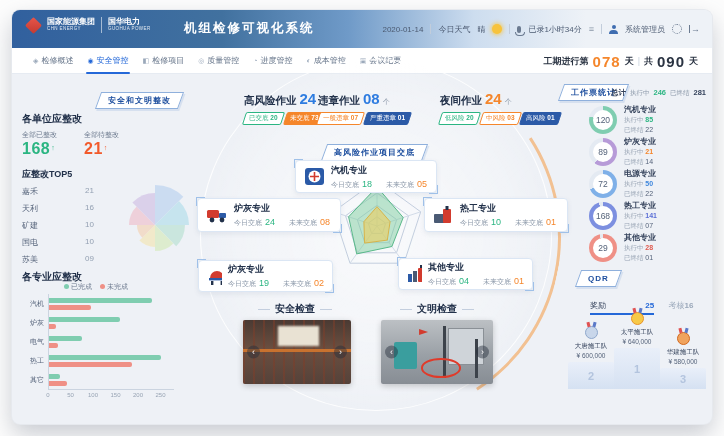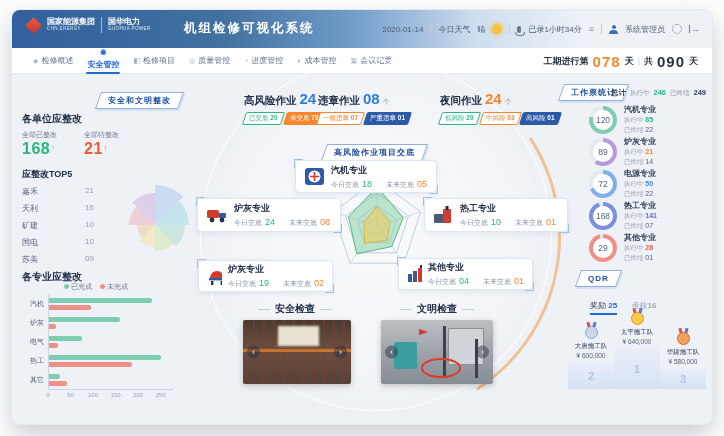--- a/index.html
+++ b/index.html
@@ -28,21 +28,21 @@
   .person::before{content:"";position:absolute;left:2.5px;top:0;width:4px;height:4px;border-radius:50%;background:#3f6db0;}
   .person::after{content:"";position:absolute;left:0;bottom:0;width:9px;height:4px;border-radius:5px 5px 0 0;background:#3f6db0;}
   .gear{width:8px;height:8px;border:1.5px dotted #6a7a90;border-radius:50%;}
   .logout{font-size:9px;color:#6a7a90;border-left:1.5px solid #6a7a90;padding-left:1px;line-height:8px;}
   
   .nav{position:absolute;left:0;top:38px;width:700px;height:26px;background:#fff;border-bottom:1px solid #e6ebf2;
     display:flex;align-items:center;padding-left:14px;box-sizing:border-box;}
   .tab{display:flex;align-items:center;gap:3px;height:26px;padding:0 7px;font-size:8px;color:#66758a;
     position:relative;cursor:pointer;white-space:nowrap;}
   .tab .ti{font-size:7px;color:#9aa8ba;}
-  .tab.active{color:#2468d8;font-weight:bold;flex-direction:column;}
+  .tab.active{color:#2468d8;font-weight:normal;}
   .tab.active .ti{color:#2468d8;}
   .tab.active::after{content:"";position:absolute;left:6px;right:6px;bottom:0;height:2px;background:#2468d8;border-radius:1px;}
   .dur{position:absolute;right:14px;top:0;height:26px;display:flex;align-items:center;gap:4px;font-size:9px;
     font-weight:bold;color:#2a3342;}
   .dur .big{font-size:15px;letter-spacing:1px;}
   .dur .orangeN{color:#f5862b;}
   .dur .pipe{color:#c9d2de;font-weight:normal;}
   
   .content{position:absolute;left:0;top:64px;width:700px;height:350px;}
   .bigcircle{position:absolute;left:188px;top:-15px;width:350px;height:350px;border-radius:50%;
@@ -107,21 +107,21 @@
   .gauge::before{content:"";position:absolute;inset:4px;background:#fff;border-radius:50%;}
   .gv{position:absolute;inset:0;display:flex;align-items:center;justify-content:center;font-size:8.5px;color:#55637a;z-index:1;}
   .gname{font-size:8px;font-weight:bold;color:#33415a;}
   .gline{font-size:6.5px;color:#98a4b4;margin-top:1px;}
   .gline b{font-size:7px;}
   .closed-val{color:#55637a;font-weight:normal;}
   
   .qtab{display:inline-block;font-size:8px;color:#9aa8ba;margin-right:10px;padding-bottom:2px;cursor:pointer;}
   .qtab.active{color:#33415a;border-bottom:2px solid #2468d8;}
   .qtab .qcount{font-weight:bold;}
-  .qtab.active .qcount{color:#2468d8;}
+  .qtab.active .qcount{color:#2468d8;margin-left:37px;}
   .podcol{position:absolute;width:46px;text-align:center;}
   .medal{width:11px;height:11px;border-radius:50%;border:1.5px solid;margin:0 auto;position:relative;}
   .medal::before{content:"";position:absolute;top:-5px;left:1px;width:3px;height:5px;background:#e05252;transform:rotate(-14deg);}
   .medal::after{content:"";position:absolute;top:-5px;right:1px;width:3px;height:5px;background:#5b79c8;transform:rotate(14deg);}
   .medal.gold{background:#f7c948;border-color:#e8932a;}
   .medal.silver{background:#c8d6ea;border-color:#8fa8cc;}
   .medal.bronze{background:#f0a35e;border-color:#d2691e;}
   .team{font-size:6.5px;color:#33415a;margin-top:3px;white-space:nowrap;}
   .amt{font-size:6.5px;color:#55637a;margin-top:1px;}
   .pstep{margin-top:3px;background:linear-gradient(180deg,#e9eff9,#d5e1f2);border-radius:2px 2px 0 0;
@@ -471,21 +471,21 @@
     </div>
 
     <div class="tagbadge" style="left:549px;top:10px;">
         <span>工作票统计</span>
       </div>
     <div class="rsummary" style="right:6px;top:14px;">
       <b style="color:#33415a;">总计</b>
       <span>执行中</span>
         <b style="color:#2bb582;">246</b>
       <span>已终结</span>
-        <b style="color:#33415a;">249</b>
+        <b style="color:#33415a;">281</b>
     </div>
     <div class="grow" style="top:30px;">
       <div class="gauge" style="background: conic-gradient(rgb(127, 205, 176) 0deg, rgb(127, 205, 176) 79%, rgb(228, 234, 242) 79%, rgb(228, 234, 242) 100%);">
           <span class="gv">120</span>
         </div>
       <div>
           <div class="gname">汽机专业</div>
         <div class="gline"><span>执行中</span> <b class="running-val" style="color: rgb(43, 181, 130);">85</b></div>
         <div class="gline"><span>已终结</span> <b class="closed-val">22</b></div>
         </div>

